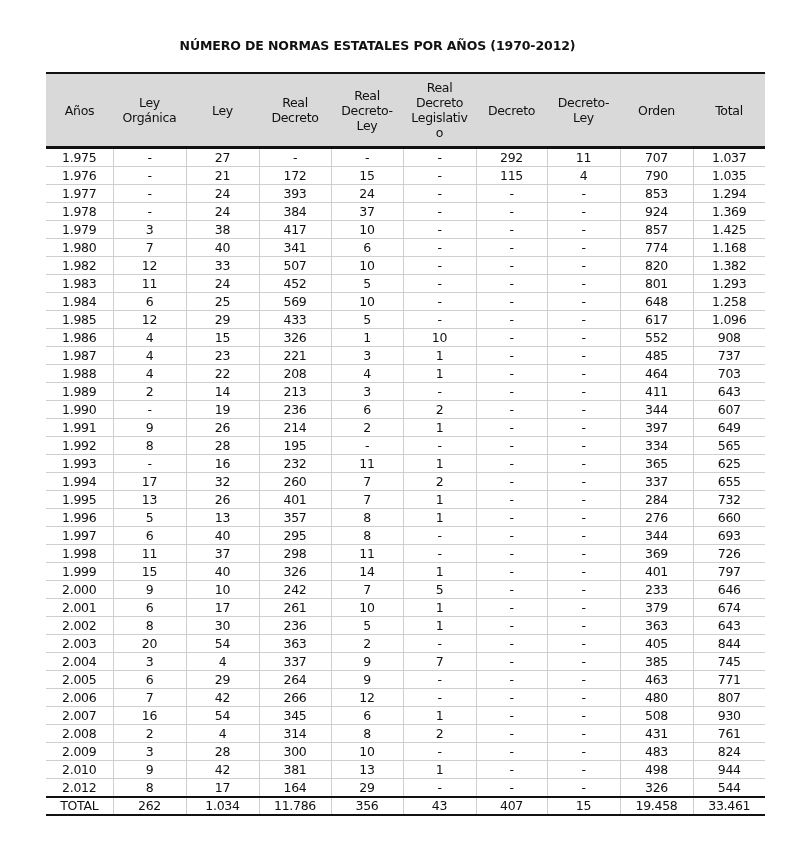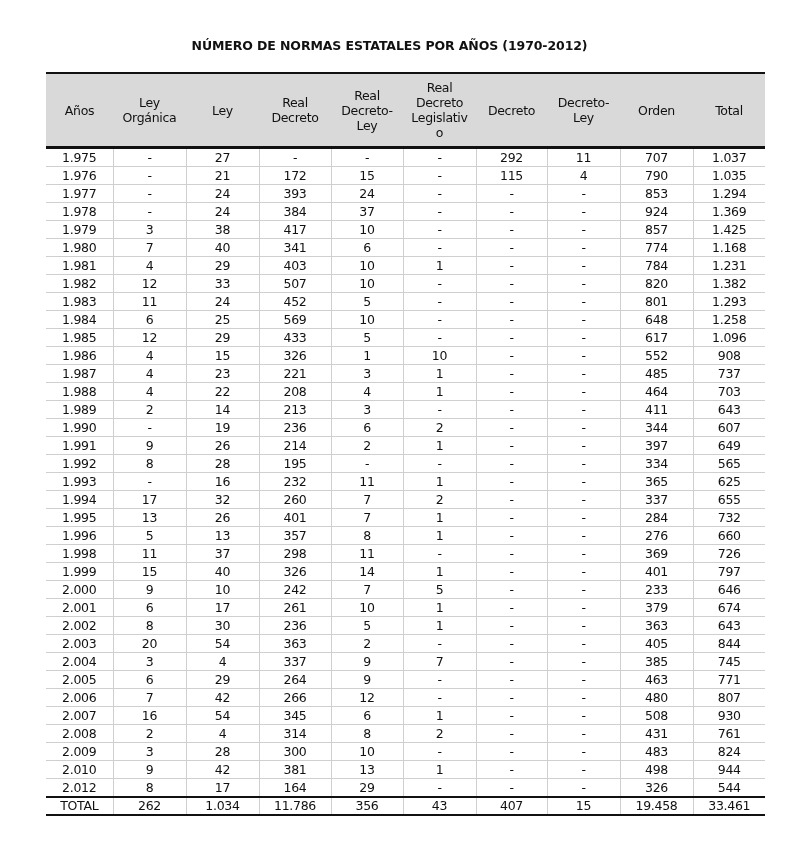--- a/index.html
+++ b/index.html
@@ -1,18 +1,18 @@
 <!DOCTYPE html>
 <html><head>
 <meta charset="utf-8">
 <style>
   html, body { margin: 0; padding: 0; background: #ffffff; }
   body { width: 809px; height: 862px; position: relative; font-family: "DejaVu Sans", sans-serif; color: #111; }
   .title {
-    position: absolute; left: 16px; top: 38px; width: 747px; text-align: center;
+    position: absolute; left: 4px; top: 38px; width: 747px; text-align: center;
     font-family: "DejaVu Sans", sans-serif; font-weight: bold; font-size: 12.5px; letter-spacing: -0.1px; color: #111;
   }
   table.norms {
     position: absolute; left: 46px; top: 72px; width: 719px;
     border-collapse: collapse; table-layout: fixed;
     font-family: "DejaVu Sans", sans-serif; font-size: 12.5px; letter-spacing: -0.3px;
   }
   table.norms thead tr { background: #d9d9d9; }
   table.norms th {
     font-weight: normal; height: 72px; padding: 0 2px; text-align: center; vertical-align: middle;
@@ -130,32 +130,20 @@
         <td>40</td>
         <td>341</td>
         <td>6</td>
         <td>-</td>
         <td>-</td>
         <td>-</td>
         <td>774</td>
         <td>1.168</td>
       </tr>
       <tr>
-        <td>1.981</td>
-        <td>4</td>
-        <td>29</td>
-        <td>403</td>
-        <td>10</td>
-        <td>1</td>
-        <td>-</td>
-        <td>-</td>
-        <td>784</td>
-        <td>1.231</td>
-      </tr>
-      <tr>
         <td>1.982</td>
         <td>12</td>
         <td>33</td>
         <td>507</td>
         <td>10</td>
         <td>-</td>
         <td>-</td>
         <td>-</td>
         <td>820</td>
         <td>1.382</td>
@@ -320,20 +308,32 @@
         <td>1.996</td>
         <td>5</td>
         <td>13</td>
         <td>357</td>
         <td>8</td>
         <td>1</td>
         <td>-</td>
         <td>-</td>
         <td>276</td>
         <td>660</td>
+      </tr>
+      <tr>
+        <td>1.997</td>
+        <td>6</td>
+        <td>40</td>
+        <td>295</td>
+        <td>8</td>
+        <td>-</td>
+        <td>-</td>
+        <td>-</td>
+        <td>344</td>
+        <td>693</td>
       </tr>
       <tr>
         <td>1.998</td>
         <td>11</td>
         <td>37</td>
         <td>298</td>
         <td>11</td>
         <td>-</td>
         <td>-</td>
         <td>-</td>

